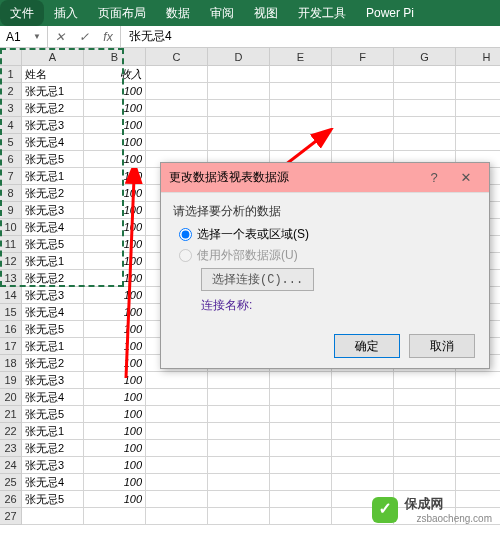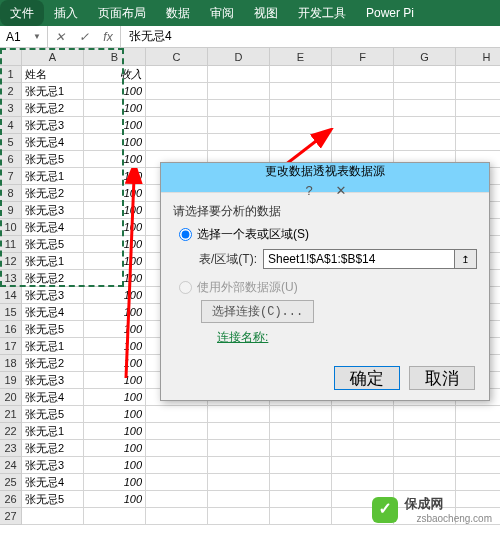--- a/index.html
+++ b/index.html
@@ -25,39 +25,39 @@
 .cells { position: absolute; top: 18px; left: 22px; }
 .row { display: flex; height: 17px; }
 .cell { width: 62px; border-right: 1px solid #d4d4d4; border-bottom: 1px solid #d4d4d4; font-size: 11px; padding: 0 3px; line-height: 17px; white-space: nowrap; overflow: hidden; }
 .cell.num { text-align: right; font-style: italic; }
 
 .selection-box { position: absolute; border: 2px dashed #217346; pointer-events: none; z-index: 3; }
 
 .arrow-red { position: absolute; z-index: 10; pointer-events: none; }
 
 .dialog { position: absolute; top: 162px; left: 160px; width: 330px; background: #f0f0f0; border: 1px solid #9b9b9b; box-shadow: 2px 2px 8px rgba(0,0,0,0.3); z-index: 20; font-size: 12px; }
-.dlg-title { height: 30px; background: #7dd3fc; border-bottom: 1px solid #ddd; display: flex; align-items: center; padding: 0 8px; justify-content: space-between; flex-direction: column; }
+.dlg-title { height: 30px; background: #fca5a5; border-bottom: 1px solid #ddd; display: flex; align-items: center; padding: 0 8px; justify-content: space-between; }
 .dlg-ctrl { display: flex; gap: 2px; }
 .dlg-ctrl span { width: 30px; height: 20px; display: flex; align-items: center; justify-content: center; color: #555; font-size: 13px; }
 .dlg-body { padding: 10px 12px; }
 .dlg-row { margin-bottom: 8px; }
 .dlg-lbl { margin-bottom: 6px; color: #333; }
 .radio-row { display: flex; align-items: center; margin: 4px 0 4px 6px; }
 .radio-row input { margin-right: 5px; }
 .radio-row.disabled { color: #999; }
 .field-row { display: flex; align-items: center; margin: 6px 0 10px 18px; }
 .field-label { width: 72px; text-align: right; padding-right: 6px; color: #333; }
 .field-input { flex: 1; display: flex; }
 .field-input input { flex: 1; border: 1px solid #7a7a7a; height: 20px; padding: 0 4px; font-size: 12px; }
 .field-picker { width: 22px; height: 20px; border: 1px solid #7a7a7a; border-left: none; background: #e8e8e8; display: flex; align-items: center; justify-content: center; font-size: 10px; }
 .conn-btn { margin: 4px 0 6px 28px; }
 .conn-btn button { padding: 2px 10px; background: #e8e8e8; border: 1px solid #adadad; font-size: 12px; color: #555; font-family: Liberation Mono, monospace; }
-.conn-name { margin-left: 44px; color: #15803d; text-decoration: underline; }
+.conn-name { margin-left: 28px; color: #4c1d95; }
 .dlg-buttons { padding: 10px 14px; text-align: right; background: #f0f0f0; }
-.dlg-buttons button { width: 66px; height: 24px; margin-left: 6px; border: 1px solid #adadad; background: #e1e1e1; font-size: 17px; }
+.dlg-buttons button { width: 66px; height: 24px; margin-left: 6px; border: 1px solid #adadad; background: #e1e1e1; font-size: 12px; }
 .dlg-buttons button:first-child { border-color: #0078d7; }
 
 .watermark { position: absolute; bottom: 10px; right: 8px; display: flex; align-items: center; z-index: 30; font-size: 13px; color: #555; }
 .wm-icon { width: 26px; height: 26px; background: #5bc236; border-radius: 6px; margin-right: 6px; position: relative; }
 .wm-icon::after { content: "✓"; color: #fff; position: absolute; top: 2px; left: 6px; font-size: 16px; font-weight: bold; }
 .wm-text .t1 { font-weight: bold; color: #444; }
 .wm-text .t2 { font-size: 10px; color: #888; margin-left: 12px; }
 </style>
 </head>
 <body>
@@ -427,27 +427,20 @@
       <span>?</span>
       <span>✕</span>
     </div>
   </div>
   <div class="dlg-body">
     <div class="dlg-row dlg-lbl">请选择要分析的数据</div>
     <div class="radio-row">
       <input type="radio" checked="" style="">
       <span>选择一个表或区域(S)</span>
     </div>
-    <div class="field-row">
-      <span class="field-label">表/区域(T):</span>
-      <div class="field-input">
-        <input type="text" value="Sheet1!$A$1:$B$14" style="">
-        <div class="field-picker">↥</div>
-      </div>
-    </div>
     <div class="radio-row disabled">
       <input type="radio" disabled="" style="">
       <span>使用外部数据源(U)</span>
     </div>
     <div class="conn-btn">
       <button disabled="">选择连接(C)...</button>
     </div>
     <div class="conn-name">连接名称:</div>
   </div>
   <div class="dlg-buttons">

